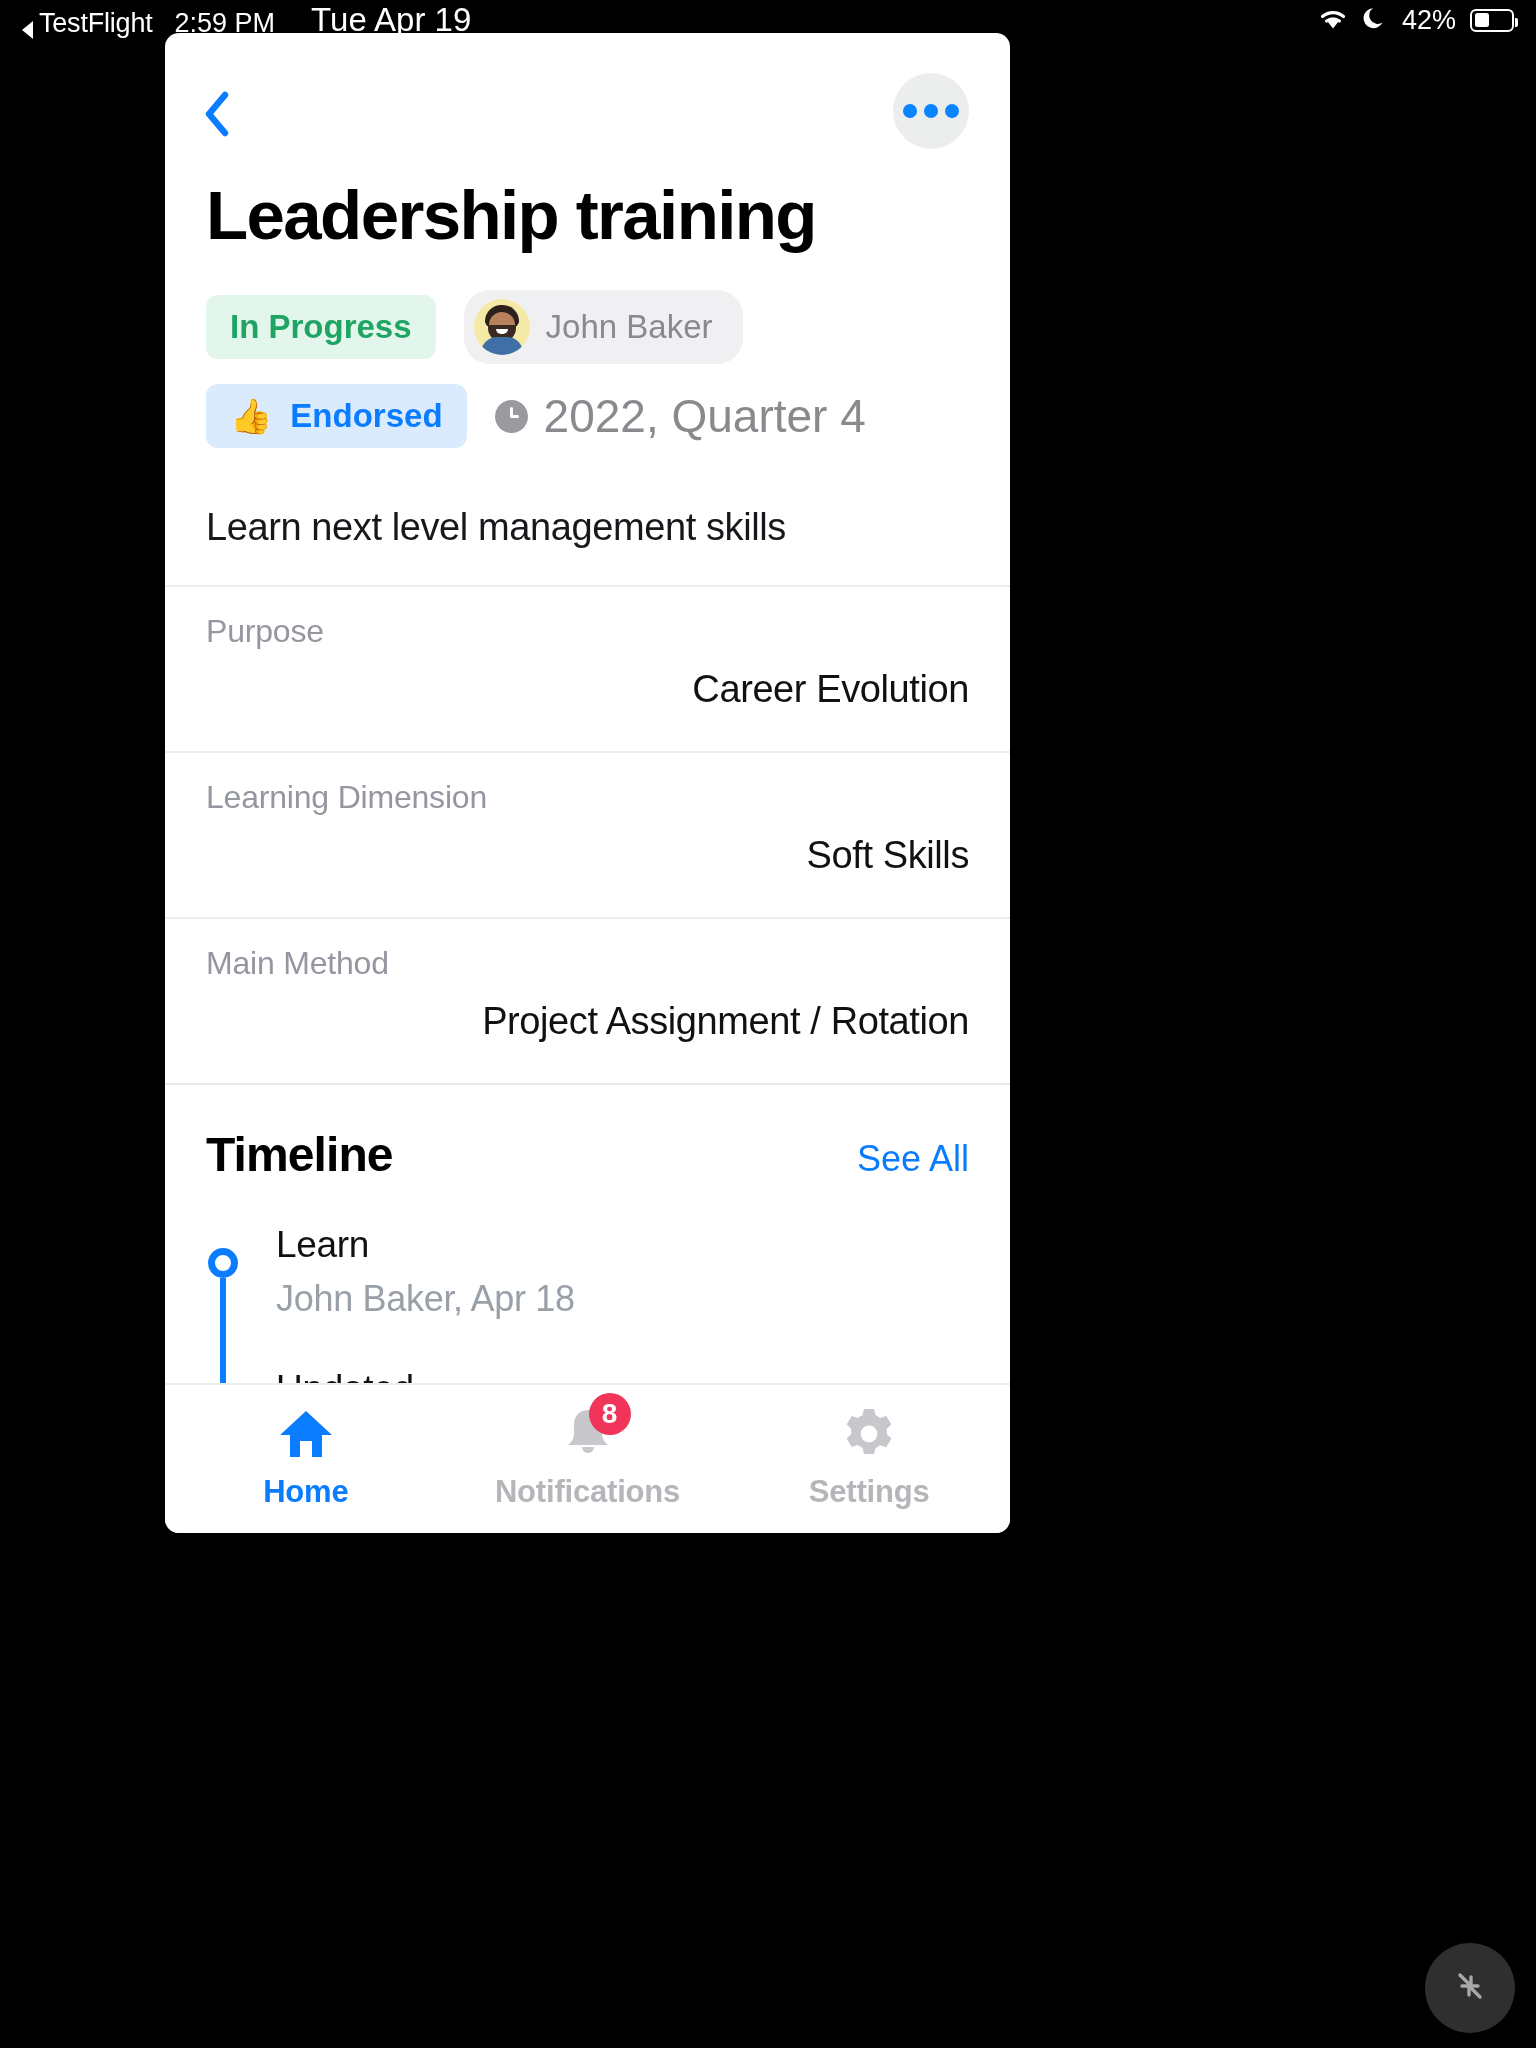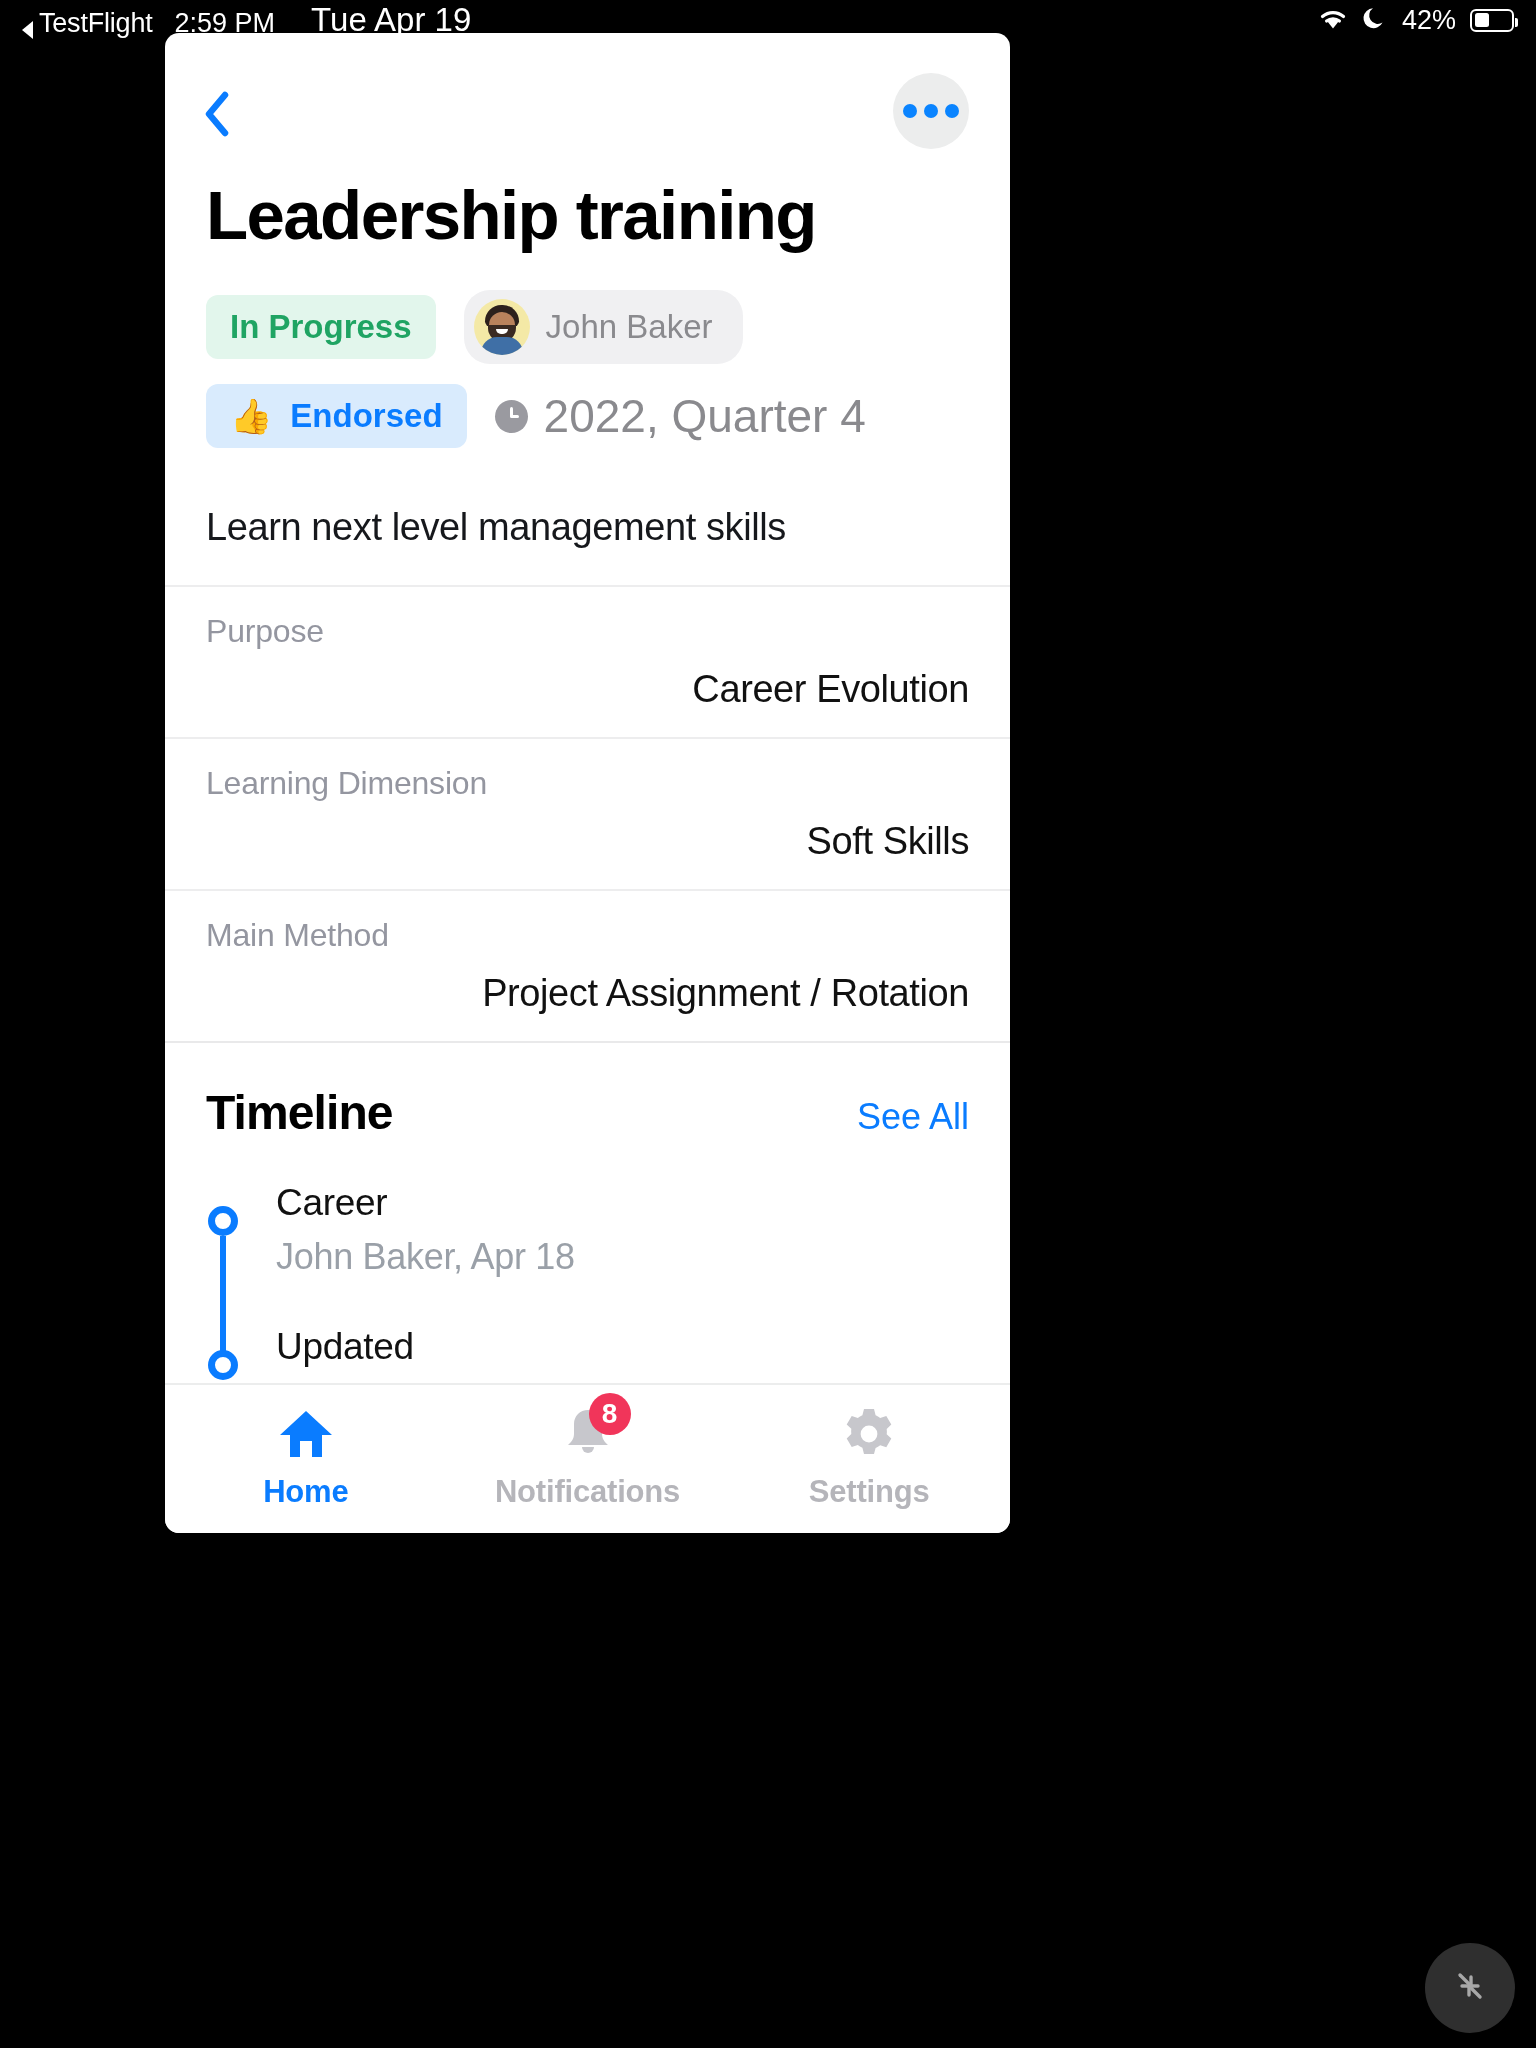--- a/index.html
+++ b/index.html
@@ -107,21 +107,21 @@
   .clockic::before{ content:""; position:absolute; left:15px; top:7px; width:3px;height:10px;background:#fff;border-radius:2px;}
   .clockic::after{ content:""; position:absolute; left:15px; top:15px; width:9px;height:3px;background:#fff;border-radius:2px;}
 
   
   .summary{
     padding:38px 41px 0 41px; font-size:38px; color:#16181c; letter-spacing:-0.4px;
   }
 
   
   .fields{ margin-top:36px; }
-  .field{ padding:26px 41px 26px 41px; }
+  .field{ padding:26px 41px 40px 41px; }
   .field + .field, .field.first { border-top:2px solid #ededee; }
   .field .lbl{ font-size:32px; color:#9496a0; letter-spacing:-0.2px; }
   .field .val{ font-size:38px; color:#111; margin-top:18px; letter-spacing:-0.4px;text-align:right; }
 
   .thickdiv{ height:2px; background:#e9e9ea; width:100%; }
 
   
   .tl-head{
     display:flex; align-items:baseline; justify-content:space-between;
     padding:42px 41px 0 41px;
@@ -268,21 +268,21 @@
       <div class="tl-seeall">See All</div>
     </div>
 
     <div class="tl-list">
       <div class="tl-item">
         <div class="tl-rail">
           <span class="tl-dot" style="top:24px"></span>
           <span class="tl-line" style="top:54px;height:120px"></span>
         </div>
         <div class="tl-body">
-          <div class="tl-evt">Career</div>
+          <div class="tl-evt">Learn</div>
           <div class="tl-meta">John Baker, Apr 18</div>
         </div>
       </div>
       <div class="tl-item">
         <div class="tl-rail">
           <span class="tl-dot" style="top:24px"></span>
         </div>
         <div class="tl-body">
           <div class="tl-evt">Updated</div>
           <div class="tl-meta">John Baker, Apr 18</div>

